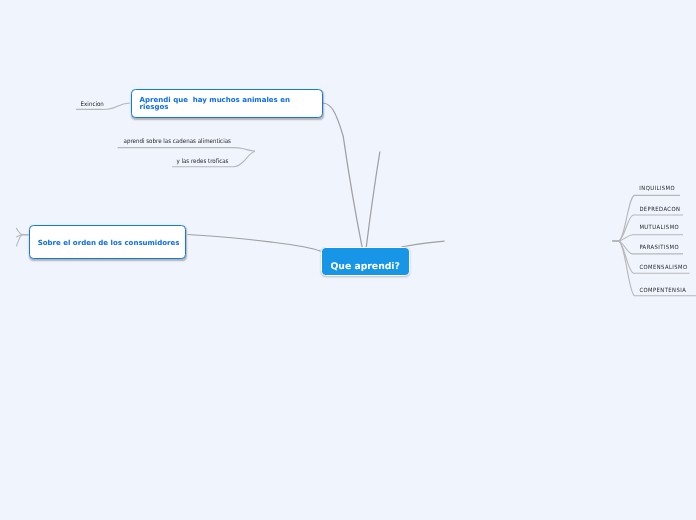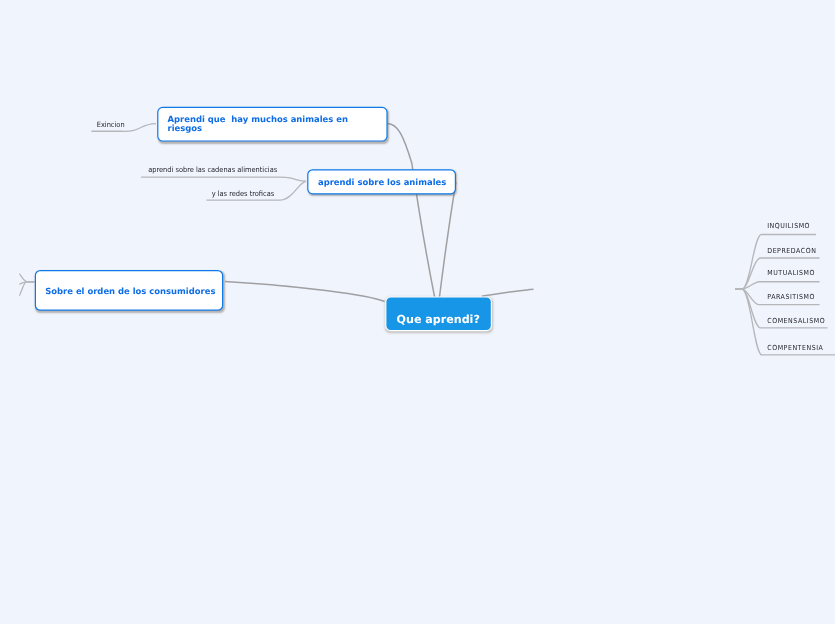--- a/index.html
+++ b/index.html
@@ -44,23 +44,20 @@
       <path d="M596.5,241.0 L602.6,241.0 C607.2,240.5 610.6,236.0 616.2,234.8 L667,234.8"></path>
       <path d="M596.5,241.0 L602.6,241.0 C607.2,241.6 610.6,252.8 616.0,253.9 L667,253.9"></path>
       <path d="M596.5,241.0 L602.6,241.0 C608.2,242.6 611.4,271.5 617.4,273.2 L673.6,273.2"></path>
       <path d="M596.5,241.0 L602.6,241.0 C609.4,243.0 612.4,293.2 618.6,295.8 L683.2,295.8 C686.5,295.0 690,295.0 696,295.0"></path>
     </g>
   </svg>
 
   <div class="node nd-white" style="left:114.6px;top:89px;width:192px;height:29px;padding:0 8px;">
     <span class="txt" style="white-space:pre-wrap;top:-0.5px;">Aprendi que  hay muchos animales en riesgos</span>
   </div>
-  <div class="node nd-white" style="left:240px;top:141px;width:123.5px;height:20.5px;padding:0 8px;">
-    <span class="txt">aprendi sobre los animales</span>
-  </div>
   <div class="node nd-white" style="left:12.7px;top:224.7px;width:157.5px;height:20.6px;padding:16px 8px;">
     <span class="txt">Sobre el orden de los consumidores</span>
   </div>
   <div class="node nd-blue" style="left:304.6px;top:246.6px;width:89.2px;height:29.2px;justify-content:center;padding-top:12px;">
     <span class="txt">Que aprendi?</span>
   </div>
 
   <div class="leaf" style="left:64.6px;top:100.5px;">Exincion</div>
   <div class="leaf" style="left:107.5px;top:138.4px;">aprendi sobre las cadenas alimenticias</div>
   <div class="leaf" style="left:160.4px;top:157.9px;">y las redes troficas</div>

